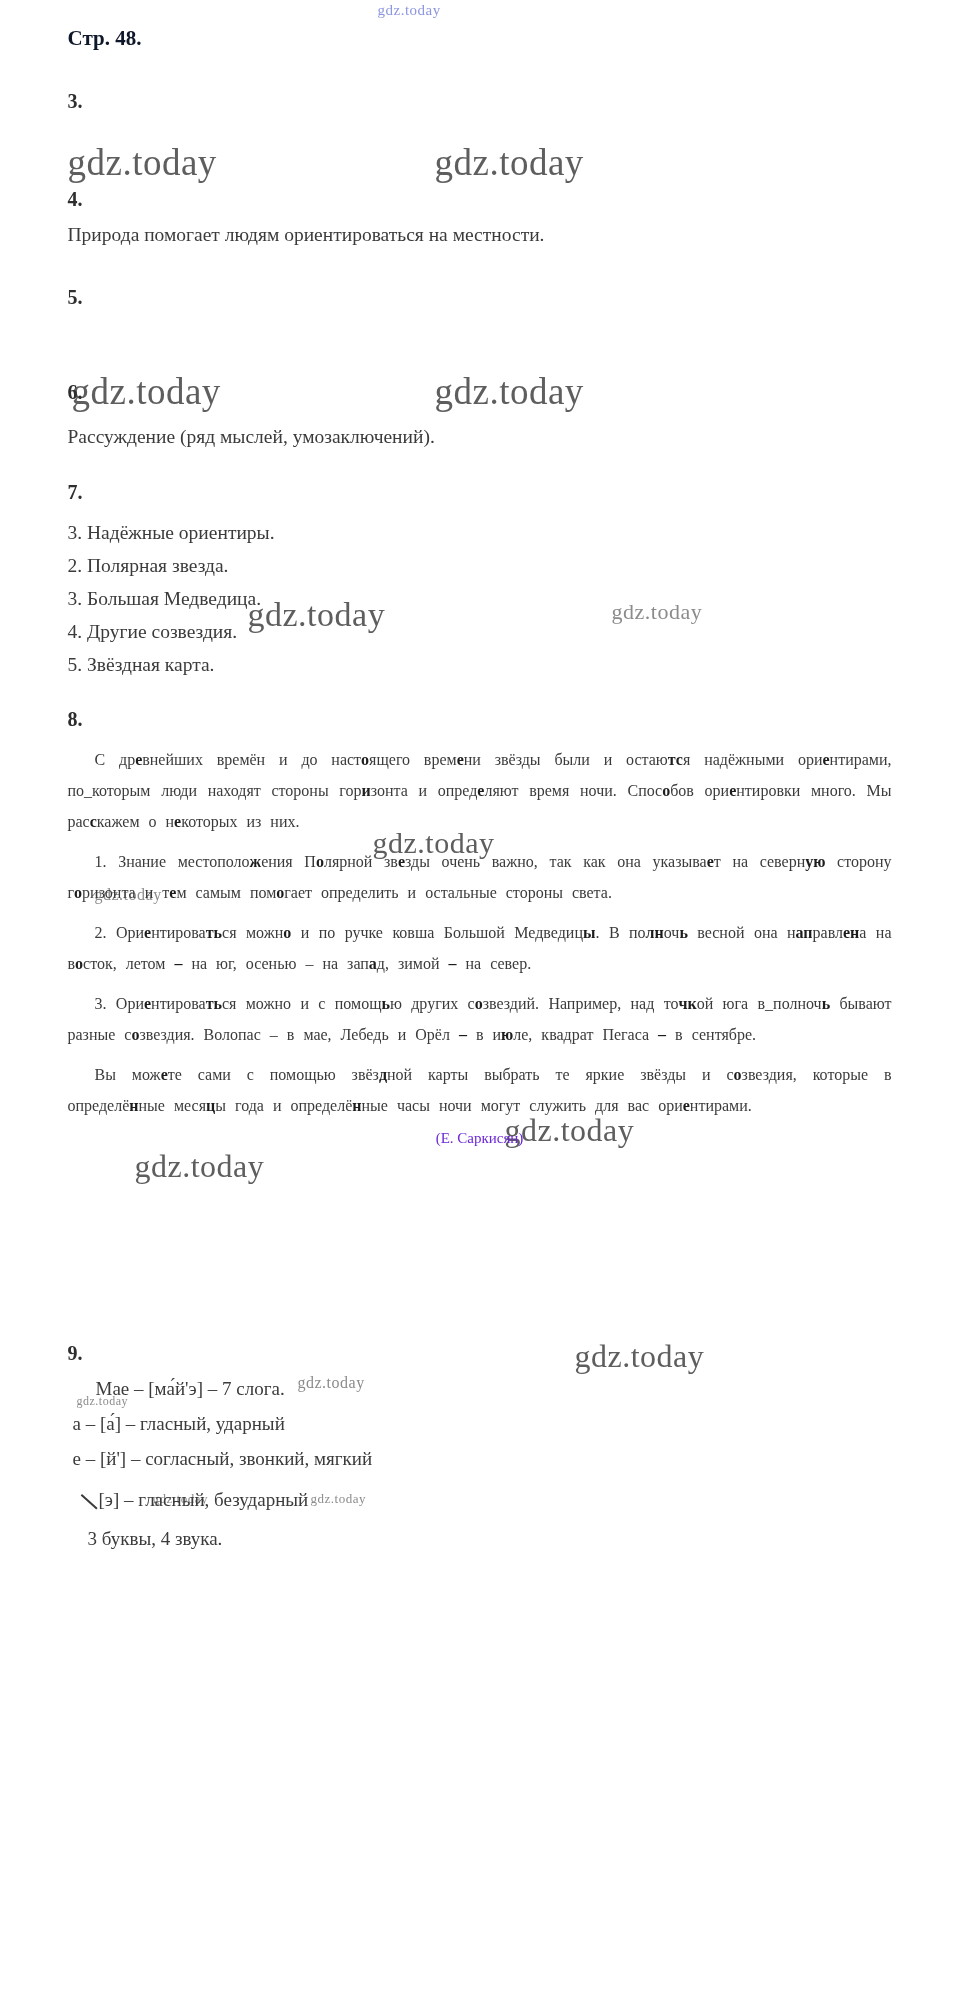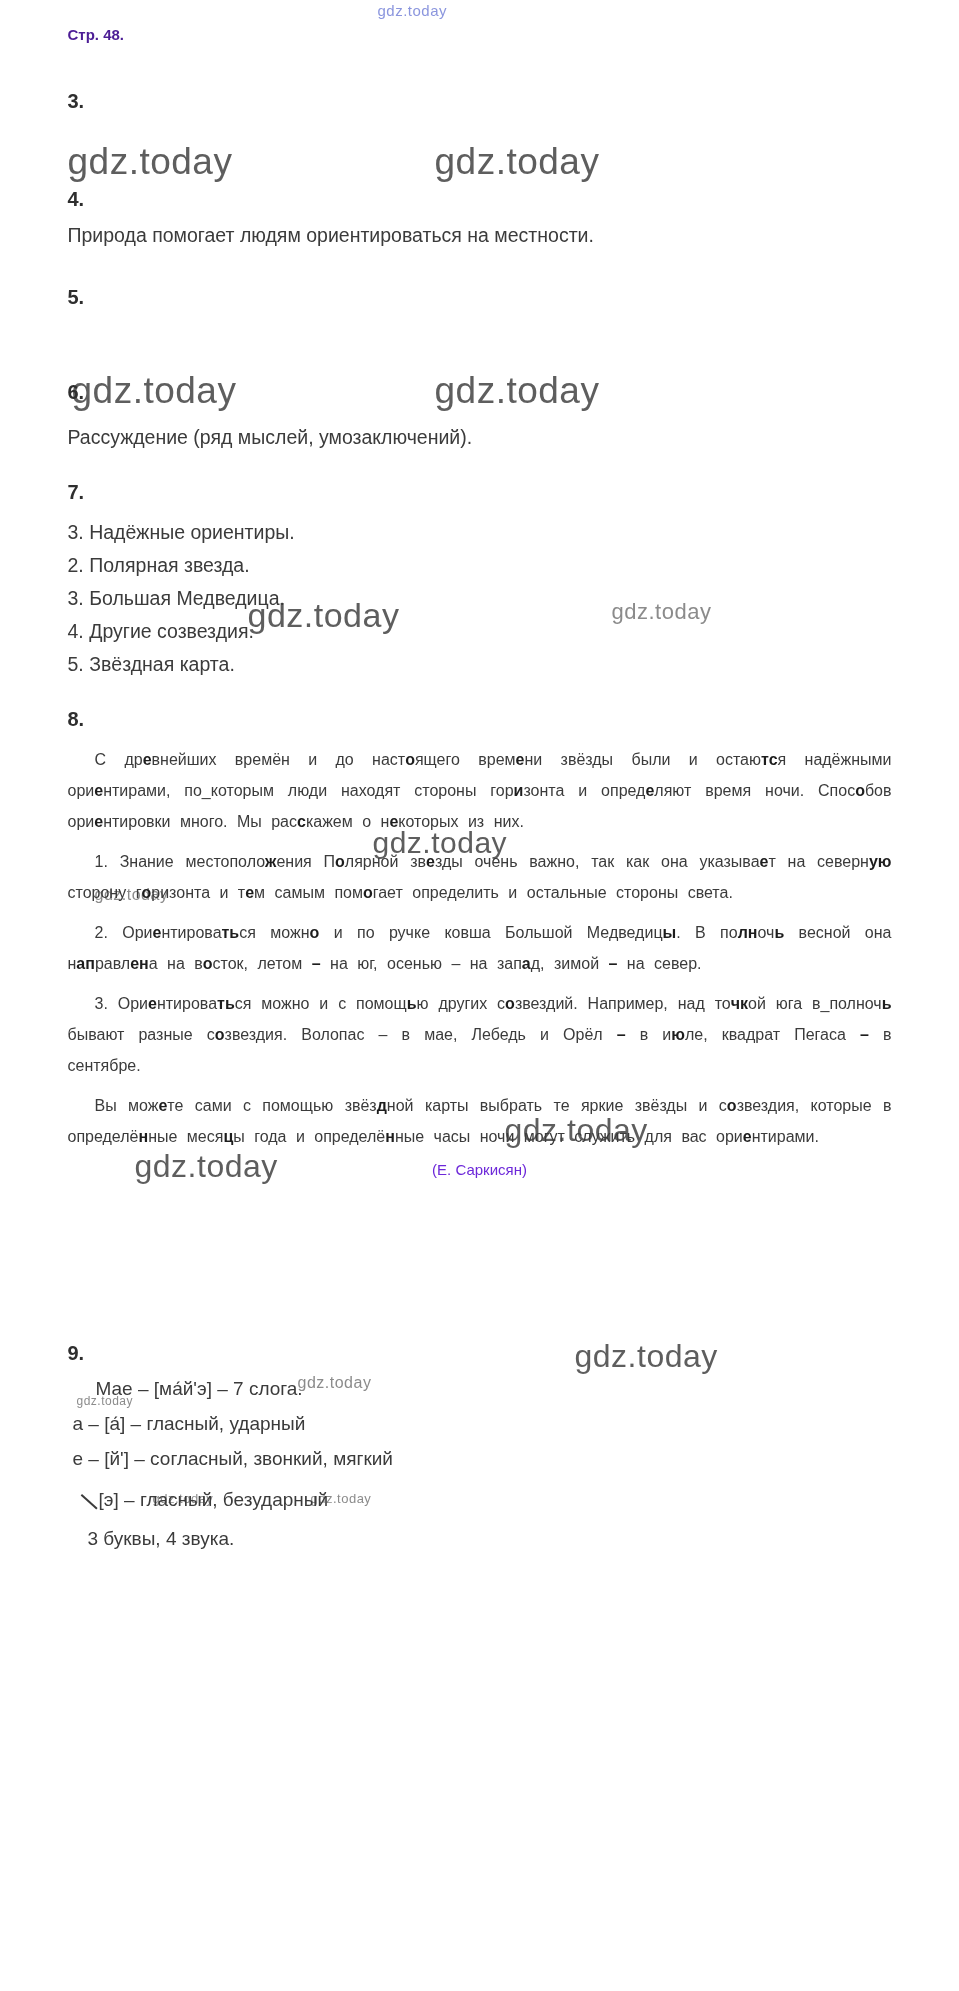--- a/index.html
+++ b/index.html
@@ -3,30 +3,30 @@
 <meta charset="utf-8">
 <style>
   * { margin: 0; padding: 0; box-sizing: border-box; }
   html, body { background: #ffffff; }
   .page {
     position: relative;
     width: 890px;
     height: 1991px;
     margin: 0 auto;
     background: #ffffff;
-    font-family: Liberation Sans, sans-serif;
+    font-family: Liberation Serif, serif;
     color: #3b3b3b;
     overflow: hidden;
   }
   .abs { position: absolute; left: 33px; right: 33px; }
 
   .page-title {
-    font-size: 15px;
+    font-size: 21px;
     font-weight: bold;
-    color: #4c1d95;
+    color: #0f172a;
   }
   .sec-num {
     font-size: 20px;
     font-weight: bold;
     color: #2e2e2e;
   }
   .sec-text {
     font-size: 19.5px;
     margin-top: 13px;
     color: #3b3b3b;

